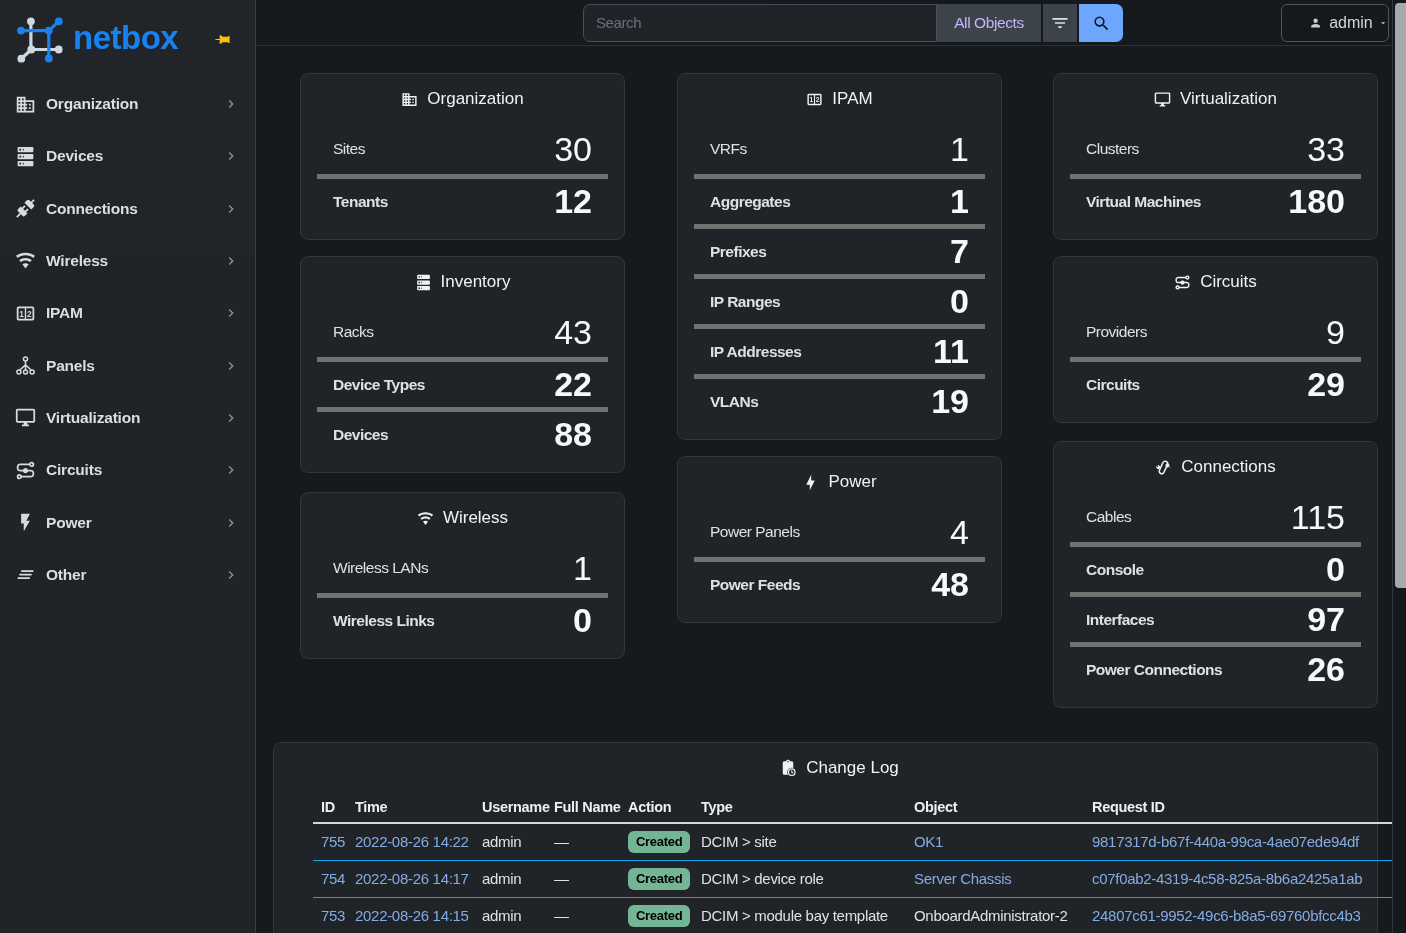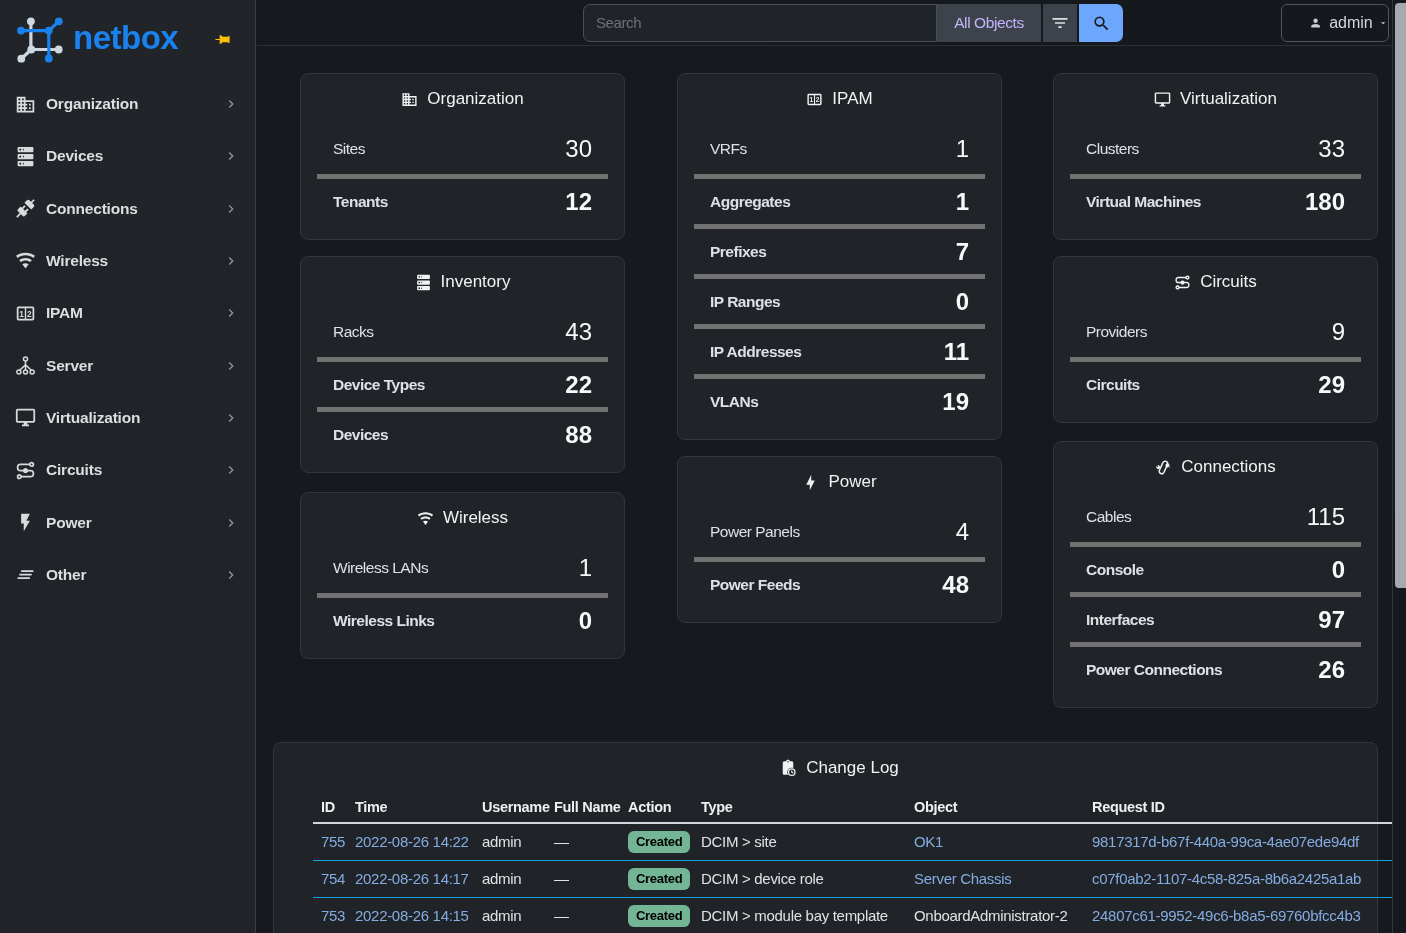--- a/index.html
+++ b/index.html
@@ -39,21 +39,21 @@
 .col { position:absolute; top:73px; width:352px; }
 #col1 { left:273px; } #col2 { left:650px; } #col3 { left:1026px; }
 .card { background:rgba(33,37,41,.995); border:1px solid #32373c; border-radius:8px;
   margin-bottom:16px; padding:0 16px 15px 16px; }
 .chead { height:50px; display:flex; align-items:center; justify-content:center;
   gap:9px; font-size:17px; color:#f1f3f5; }
 .crow { height:50px; display:flex; align-items:center; justify-content:space-between;
   padding:0 16px;gap:44px; }
 .crow + .crow { border-top:5px solid #737373;font-weight:bold; }
 .crow .l { font-size:15.5px; letter-spacing:-0.5px; color:#dee2e6; }
-.crow .n { font-size:24px; color:#f8f9fa; }
+.crow .n { font-size:34px; color:#f8f9fa; }
 #col1 .card:nth-child(2) { margin-bottom:19px; }
 #col3 .card:nth-child(2) { margin-bottom:18px; }
 
 #clog { position:absolute; left:273px; top:742px; width:1105px; height:200px;
   background:rgba(33,37,41,.995); border:1px solid #32373c; border-radius:8px; }
 table { border-collapse:collapse; table-layout:fixed; width:1081px; margin:0 12px; }
 th { text-align:left; font-size:14.5px; letter-spacing:-0.3px; color:#eef0f2; padding:7px 8px; line-height:15px; white-space:nowrap; }
 thead tr { border-bottom:2px solid #d4d8dc; }
 tbody tr { border-bottom:1px solid #0ea5e9; height:37px; }
 td { font-size:15px; letter-spacing:-0.3px; color:#dfe3e6; padding:0 8px; white-space:nowrap; overflow:hidden; }
@@ -141,21 +141,21 @@
 <div class="mi">
         <svg class="ic" width="21" height="21" viewBox="0 0 24 24">
           <g fill="none" stroke="#d9dcdf" stroke-width="1.7">
             <circle cx="12" cy="4.6" r="2.3"></circle>
             <circle cx="4.4" cy="19.4" r="2.3"></circle>
             <circle cx="12" cy="19.4" r="2.3"></circle>
             <circle cx="19.6" cy="19.4" r="2.3"></circle>
             <path d="M12,6.9V11.3M12,11.3V17.1M12,11.3L5.3,17.5M12,11.3L18.7,17.5"></path>
           </g>
         </svg>
-        <span class="t">Server</span>
+        <span class="t">Panels</span>
         <svg class="c" width="16" height="16" viewBox="0 0 24 24">
           <path fill="#8f959b" d="M8.59,16.59L13.17,12L8.59,7.41L10,6L16,12L10,18L8.59,16.59Z"></path>
         </svg>
       </div>
 <div class="mi">
         <svg class="ic" width="21" height="21" viewBox="0 0 24 24">
           <path fill="#d9dcdf" d="M21,16H3V4H21M21,2H3C1.89,2 1,2.89 1,4V16A2,2 0 0,0 3,18H10V20H8V22H16V20H14V18H21A2,2 0 0,0 23,16V4C23,2.89 22.1,2 21,2Z"></path>
         </svg>
         <span class="t">Virtualization</span>
         <svg class="c" width="16" height="16" viewBox="0 0 24 24">
@@ -434,21 +434,21 @@
           <td><a>9817317d-b67f-440a-99ca-4ae07ede94df</a></td>
         </tr>
 <tr>
           <td><a>754</a></td>
           <td><a>2022-08-26 14:17</a></td>
           <td>admin</td>
           <td>—</td>
           <td><span class="badge">Created</span></td>
           <td>DCIM &gt; device role</td>
           <td><a>Server Chassis</a></td>
-          <td><a>c07f0ab2-1107-4c58-825a-8b6a2425a1ab</a></td>
+          <td><a>c07f0ab2-4319-4c58-825a-8b6a2425a1ab</a></td>
         </tr>
 <tr>
           <td><a>753</a></td>
           <td><a>2022-08-26 14:15</a></td>
           <td>admin</td>
           <td>—</td>
           <td><span class="badge">Created</span></td>
           <td>DCIM &gt; module bay template</td>
           <td>OnboardAdministrator-2</td>
           <td><a>24807c61-9952-49c6-b8a5-69760bfcc4b3</a></td>

